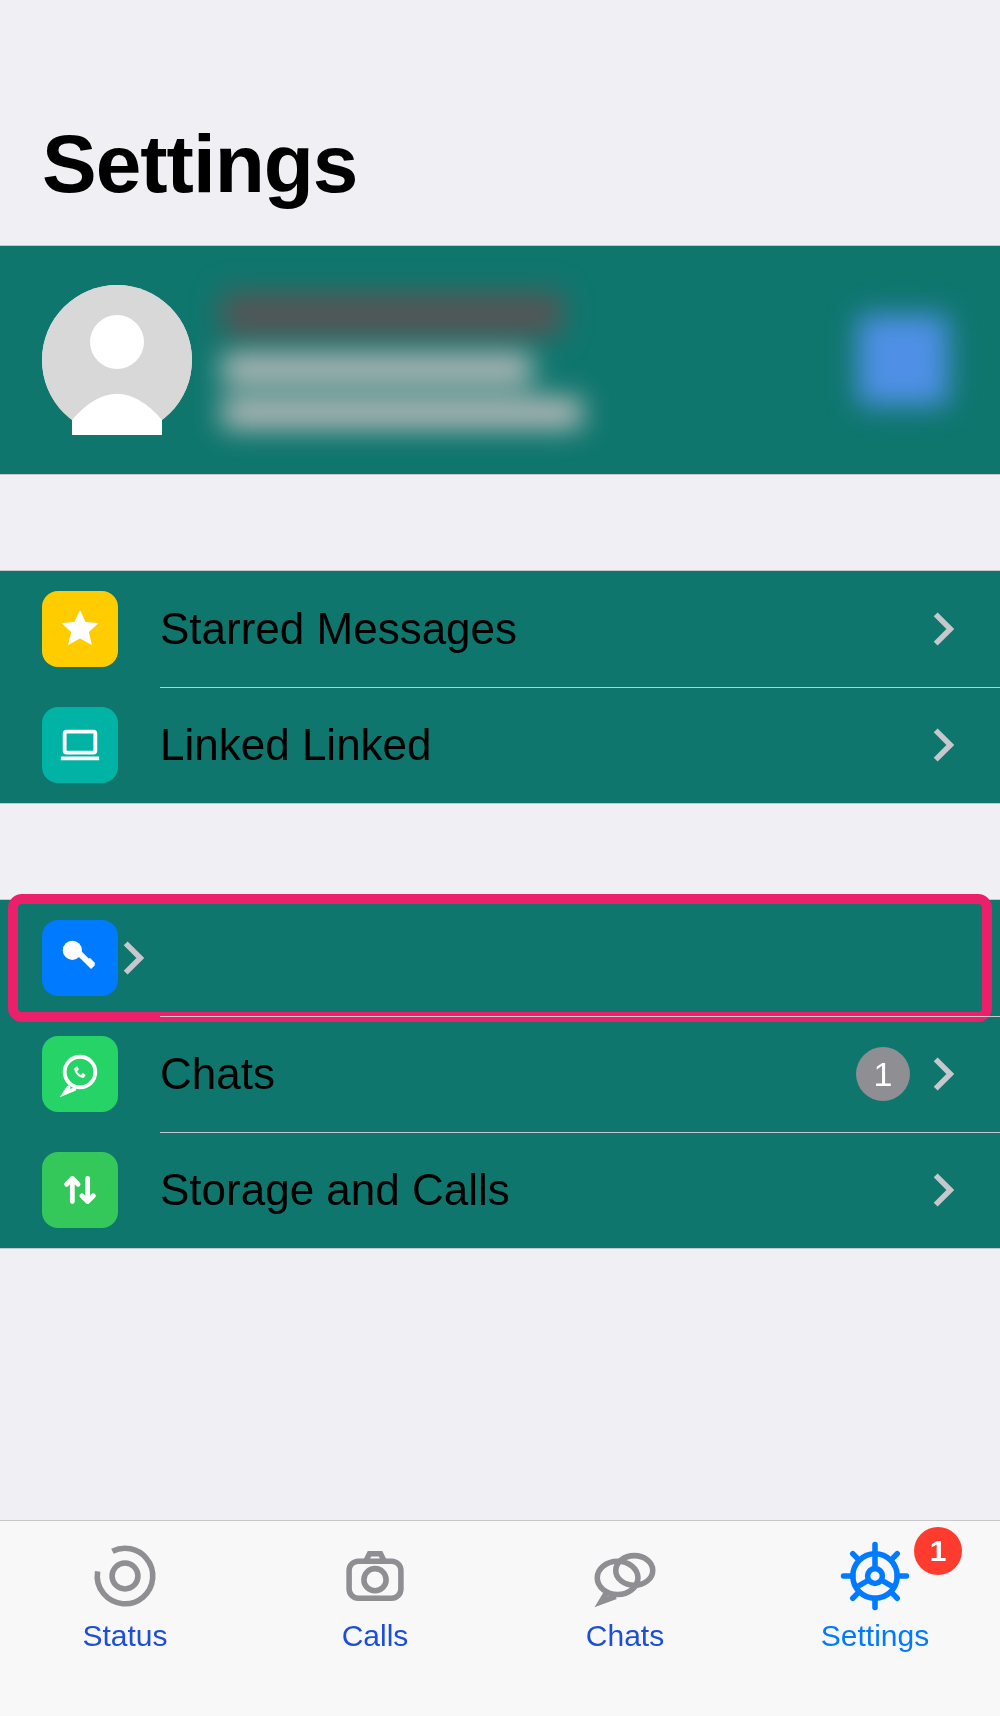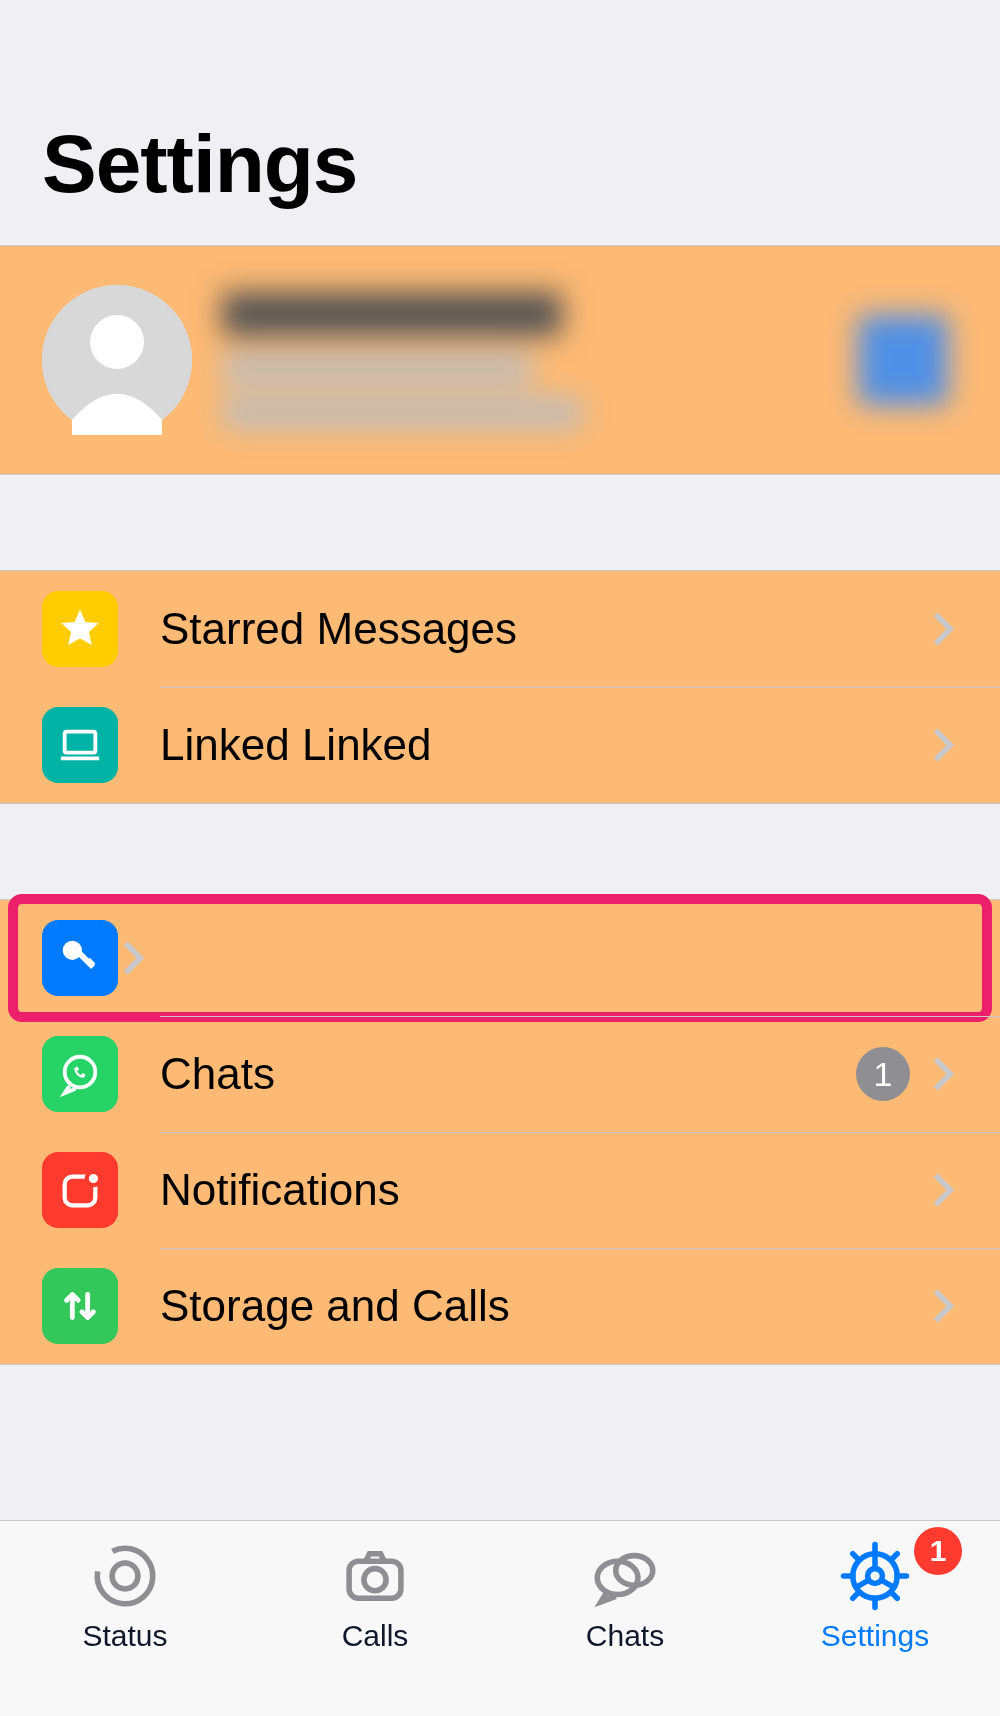--- a/index.html
+++ b/index.html
@@ -1,20 +1,20 @@
 <!DOCTYPE html>
 <html><head>
 <meta charset="utf-8">
 <style>
   * { box-sizing: border-box; margin: 0; padding: 0; }
   html, body { width: 1000px; height: 1716px; font-family: -apple-system, Helvetica, Arial, sans-serif; background: #efeff4; overflow: hidden; }
   .header { height: 245px; padding: 0 42px; display: flex; align-items: flex-end; }
   .header h1 { font-size: 82px; font-weight: 800; color: #000; margin-bottom: 34px; letter-spacing: -1px; }
 
-  .section { background: #fdba74; border-top: 1px solid #c8c7cc; border-bottom: 1px solid #c8c7cc; }
+  .section { background: #0f766e; border-top: 1px solid #c8c7cc; border-bottom: 1px solid #c8c7cc; }
   .gap { height: 95px; }
 
   
   .profile-row { display: flex; align-items: center; padding: 28px 42px 28px 42px; height: 228px; }
   .avatar { width: 150px; height: 150px; border-radius: 50%; background: #d8d8d8; display: flex; align-items: center; justify-content: center; flex-shrink: 0; }
   .avatar svg { width: 100%; height: 100%; }
   .profile-text { flex: 1; margin-left: 30px; display: flex; flex-direction: column; gap: 14px; filter: blur(14px); }
   .profile-text .line1 { width: 340px; height: 44px; background: #555; border-radius: 4px; }
   .profile-text .line2 { width: 310px; height: 30px; background: #bcbcbc; border-radius: 4px; margin-top: 4px;}
   .profile-text .line3 { width: 360px; height: 30px; background: #bcbcbc; border-radius: 4px; }
@@ -37,21 +37,21 @@
   .bg-teal   { background:#00b3a4; }
   .bg-blue   { background:#007aff; }
   .bg-green  { background:#25d366; }
   .bg-red    { background:#ff3b30; }
   .bg-green2 { background:#34c759; }
 
   
   .tabbar { position:absolute; bottom:0; left:0; right:0; height:196px; background:#f8f8f9; border-top:1px solid #c8c7cc; display:flex; }
   .tab { flex:1; display:flex; flex-direction:column; align-items:center; justify-content:flex-start; padding-top:18px; gap:6px; position:relative; }
   .tab svg { width:74px; height:74px; }
-  .tab .tab-label { font-size:30px; color:#0f172a; }
+  .tab .tab-label { font-size:30px; color:#1d4ed8; }
   .tab.active .tab-label { color:#007aff; }
   .tab-badge { position:absolute; top:6px; right:38px; width:48px; height:48px; border-radius:24px; background:#ff3b30; color:#fff; display:flex; align-items:center; justify-content:center; font-size:30px; font-weight:600; }
 
   
   .scroll-area { height: calc(1716px - 196px); overflow:hidden; display:flex; flex-direction:column; }
 </style>
 </head>
 <body>
 
 <div class="scroll-area">
@@ -140,34 +140,20 @@
       </div>
       <div class="row-label">Chats</div>
       <div class="badge-count">1</div>
       <div class="chevron">
           <svg viewBox="0 0 12 20" fill="none" stroke="#c7c7cc" stroke-width="3">
             <path d="M2 2l8 8-8 8"></path>
           </svg>
         </div>
     </div>
 
-    <div class="row">
-      <div class="icon-box bg-red">
-        <svg viewBox="0 0 24 24" fill="none" stroke="#fff" stroke-width="2.2">
-            <rect x="4" y="5" width="16" height="15" rx="4"></rect>
-            <circle cx="19" cy="6" r="3.5" fill="#fff" stroke="#ff3b30"></circle>
-          </svg>
-      </div>
-      <div class="row-label">Notifications</div>
-      <div class="chevron">
-          <svg viewBox="0 0 12 20" fill="none" stroke="#c7c7cc" stroke-width="3">
-            <path d="M2 2l8 8-8 8"></path>
-          </svg>
-        </div>
-    </div>
 
     <div class="row">
       <div class="icon-box bg-green2">
         <svg viewBox="0 0 24 24" fill="none" stroke="#fff" stroke-width="2.5" stroke-linecap="round">
             <path d="M8 18V6M8 6l-3 3M8 6l3 3"></path>
             <path d="M16 6v12M16 18l-3-3M16 18l3-3"></path>
           </svg>
       </div>
       <div class="row-label">Storage and Calls</div>
       <div class="chevron">

